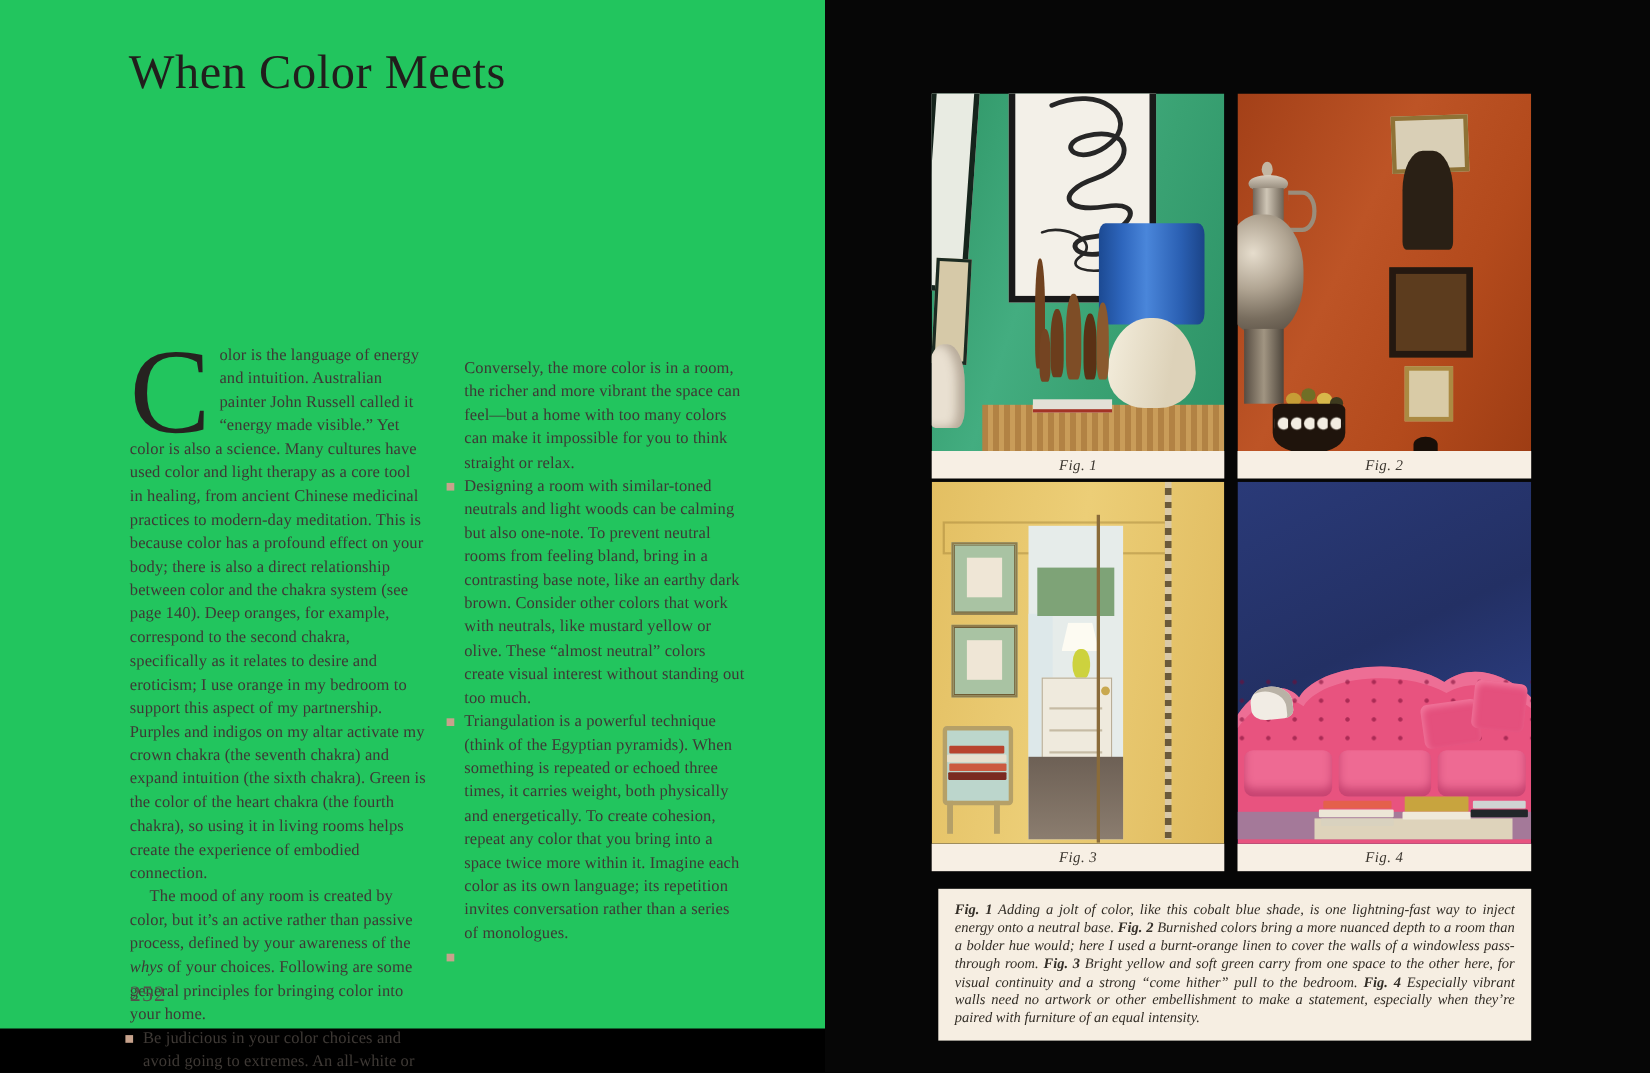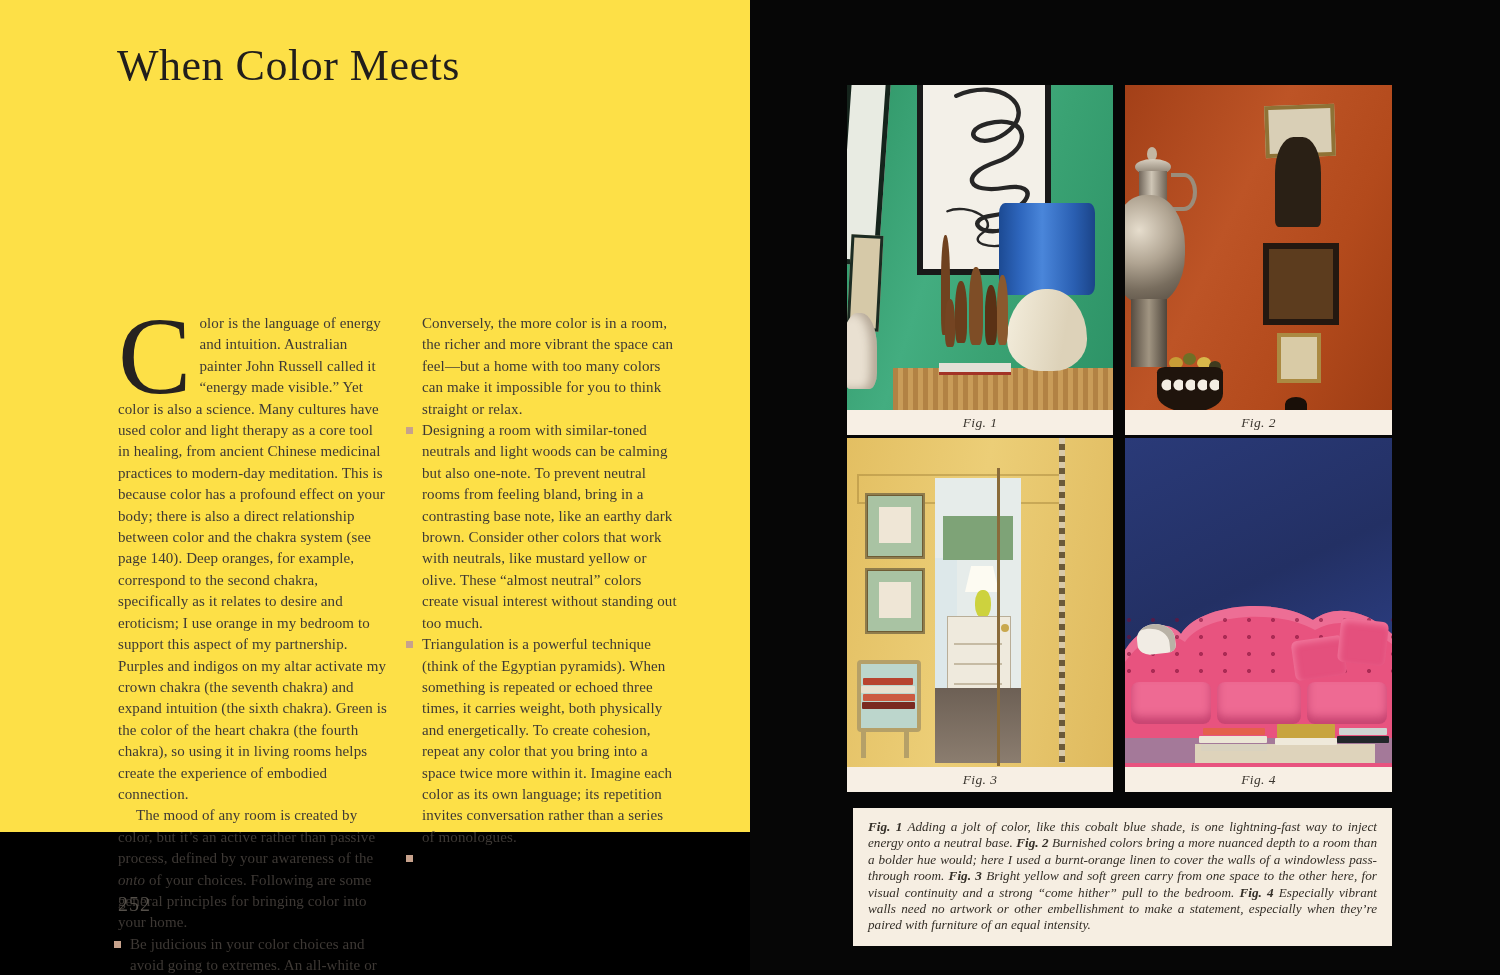--- a/index.html
+++ b/index.html
@@ -1,20 +1,20 @@
 <!DOCTYPE html>
 <html><head>
 <meta charset="utf-8">
 <style>
   html,body{margin:0;padding:0;}
   body{width:1500px;height:975px;position:relative;overflow:hidden;background:#000;
        font-family:"Liberation Serif",serif;}
 
   
-  .page-left{position:absolute;left:0;top:0;width:750px;height:832px;background:#fde047;}
+  .page-left{position:absolute;left:0;top:0;width:750px;height:935px;background:#22c55e;}
   .chapter-title{position:absolute;left:117px;top:40px;font-family:"Liberation Serif",serif;
       font-weight:400;font-size:44px;line-height:51px;color:#211e1c;letter-spacing:.5px;}
   .chapter-title div{font-stretch:semi-condensed;}
   .body-col{position:absolute;top:313px;width:269px;font-size:15px;line-height:21.4px;
       color:#3e3935;letter-spacing:.1px;}
   .col-1{left:118px;}
   .col-2{left:410px;}
   .body-col p{margin:0;}
   .dropcap{float:left;font-size:110px;line-height:82px;height:82px;padding:2px 8px 0 0;
       color:#262220;font-weight:400;}
@@ -118,26 +118,26 @@
 <body>
 
 <div class="page-left">
 
   <div class="chapter-title">
     <div>When Color Meets</div>
   </div>
 
   <div class="body-col col-1">
     <p><span class="dropcap">C</span><span>olor is the language of energy and intuition. Australian painter John Russell called it “energy made visible.” Yet color is also a science. Many cultures have used color and light therapy as a core tool in healing, from ancient Chinese medicinal practices to modern-day meditation. This is because color has a profound effect on your body; there is also a direct relationship between color and the chakra system (see page 140). Deep oranges, for example, correspond to the second chakra, specifically as it relates to desire and eroticism; I use orange in my bedroom to support this aspect of my partnership. Purples and indigos on my altar activate my crown chakra (the seventh chakra) and expand intuition (the sixth chakra). Green is the color of the heart chakra (the fourth chakra), so using it in living rooms helps create the experience of embodied connection.</span></p>
-    <p class="indent-para"><span>The mood of any room is created by color, but it’s an active rather than passive process, defined by your awareness of the </span><i>onto</i><span> of your choices. Following are some general principles for bringing color into your home.</span></p>
+    <p class="indent-para"><span>The mood of any room is created by color, but it’s an active rather than passive process, defined by your awareness of the </span><i>whys</i><span> of your choices. Following are some general principles for bringing color into your home.</span></p>
     <p class="bullet-item"><span class="sq-bullet"></span><span>Be judicious in your color choices and avoid going to extremes. An all-white or otherwise colorless scheme, for example, can feel demanding and constricting.</span></p>
   </div>
 
   <div class="body-col col-2">
-    <p class="hang-para" style="margin-top:0;">Conversely, the more color is in a room, the richer and more vibrant the space can feel—but a home with too many colors can make it impossible for you to think straight or relax.</p>
+    <p class="hang-para" style="margin-top:12px;">Conversely, the more color is in a room, the richer and more vibrant the space can feel—but a home with too many colors can make it impossible for you to think straight or relax.</p>
     <p class="bullet-item"><span class="sq-bullet"></span><span>Designing a room with similar-toned neutrals and light woods can be calming but also one-note. To prevent neutral rooms from feeling bland, bring in a contrasting base note, like an earthy dark brown. Consider other colors that work with neutrals, like mustard yellow or olive. These “almost neutral” colors create visual interest without standing out too much.</span></p>
     <p class="bullet-item"><span class="sq-bullet"></span><span>Triangulation is a powerful technique (think of the Egyptian pyramids). When something is repeated or echoed three times, it carries weight, both physically and energetically. To create cohesion, repeat any color that you bring into a space twice more within it. Imagine each color as its own language; its repetition invites conversation rather than a series of monologues.</span></p>
     <p class="bullet-item"><span class="sq-bullet"></span></p>
   </div>
 
   <div class="folio">252</div>
 </div>
 
 <div class="page-right">
 

